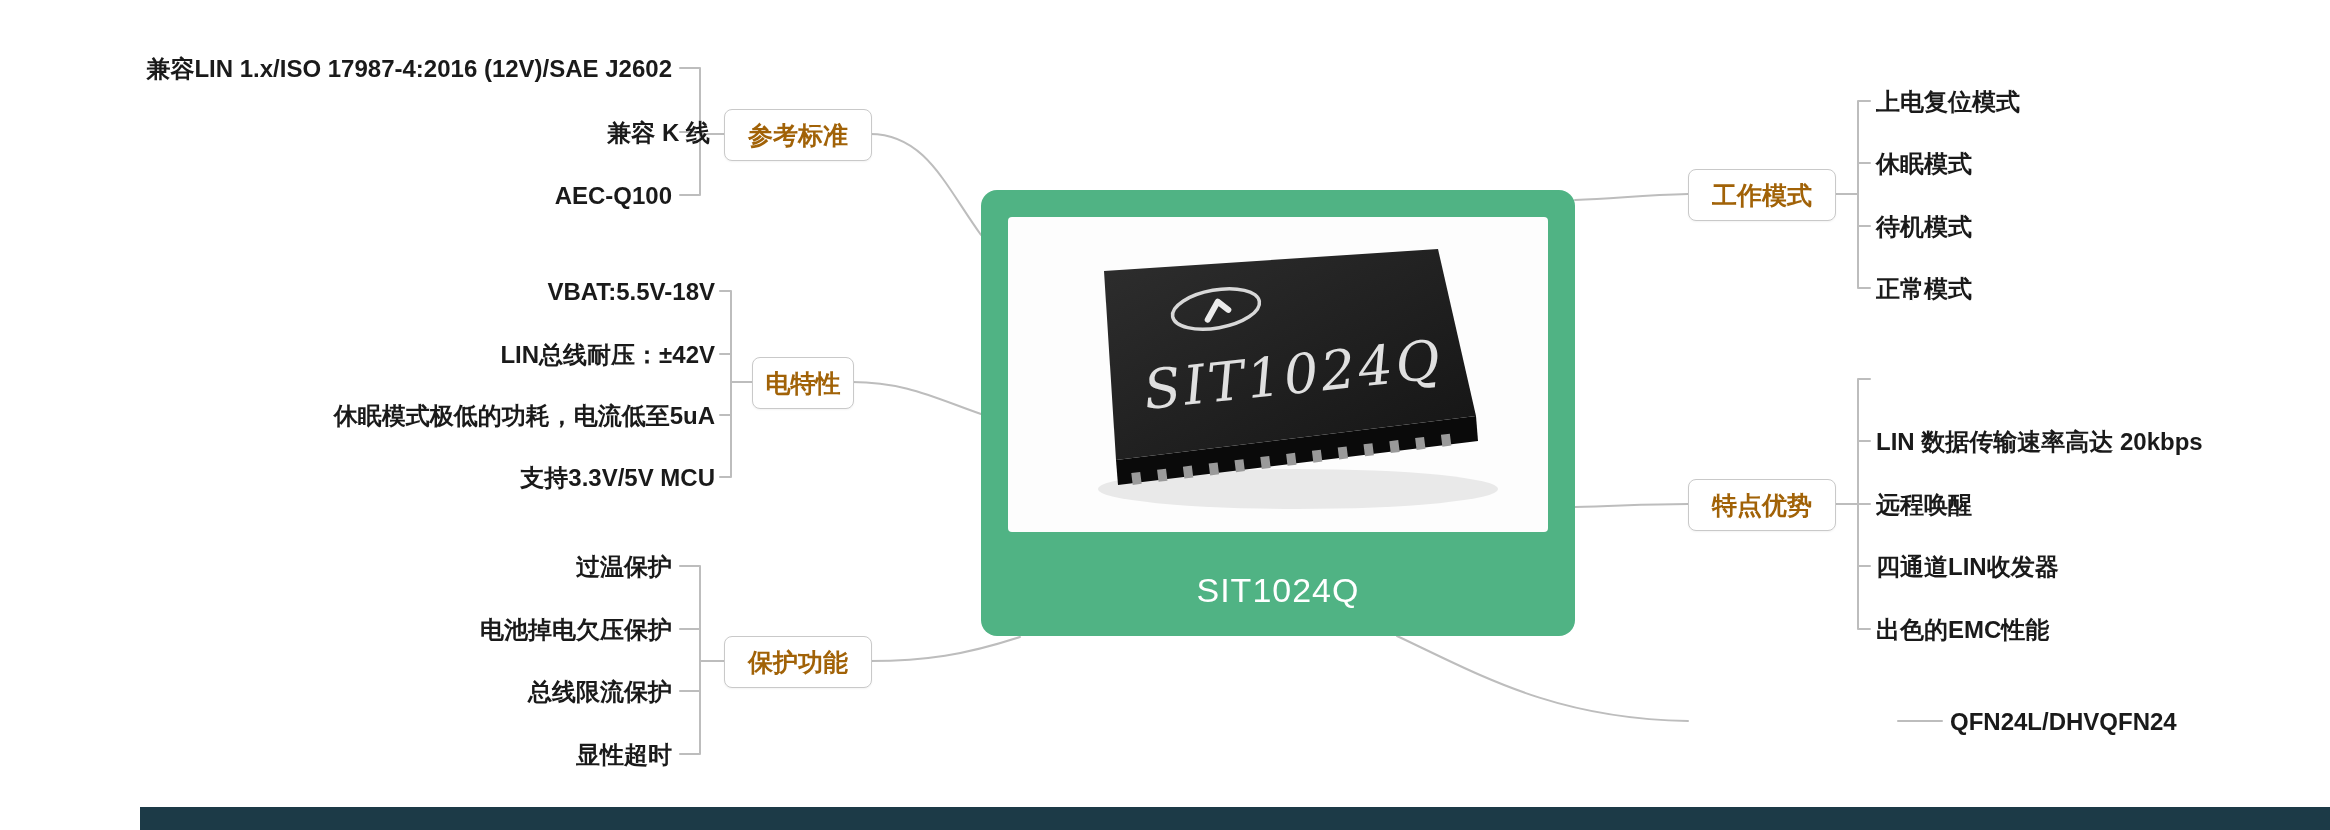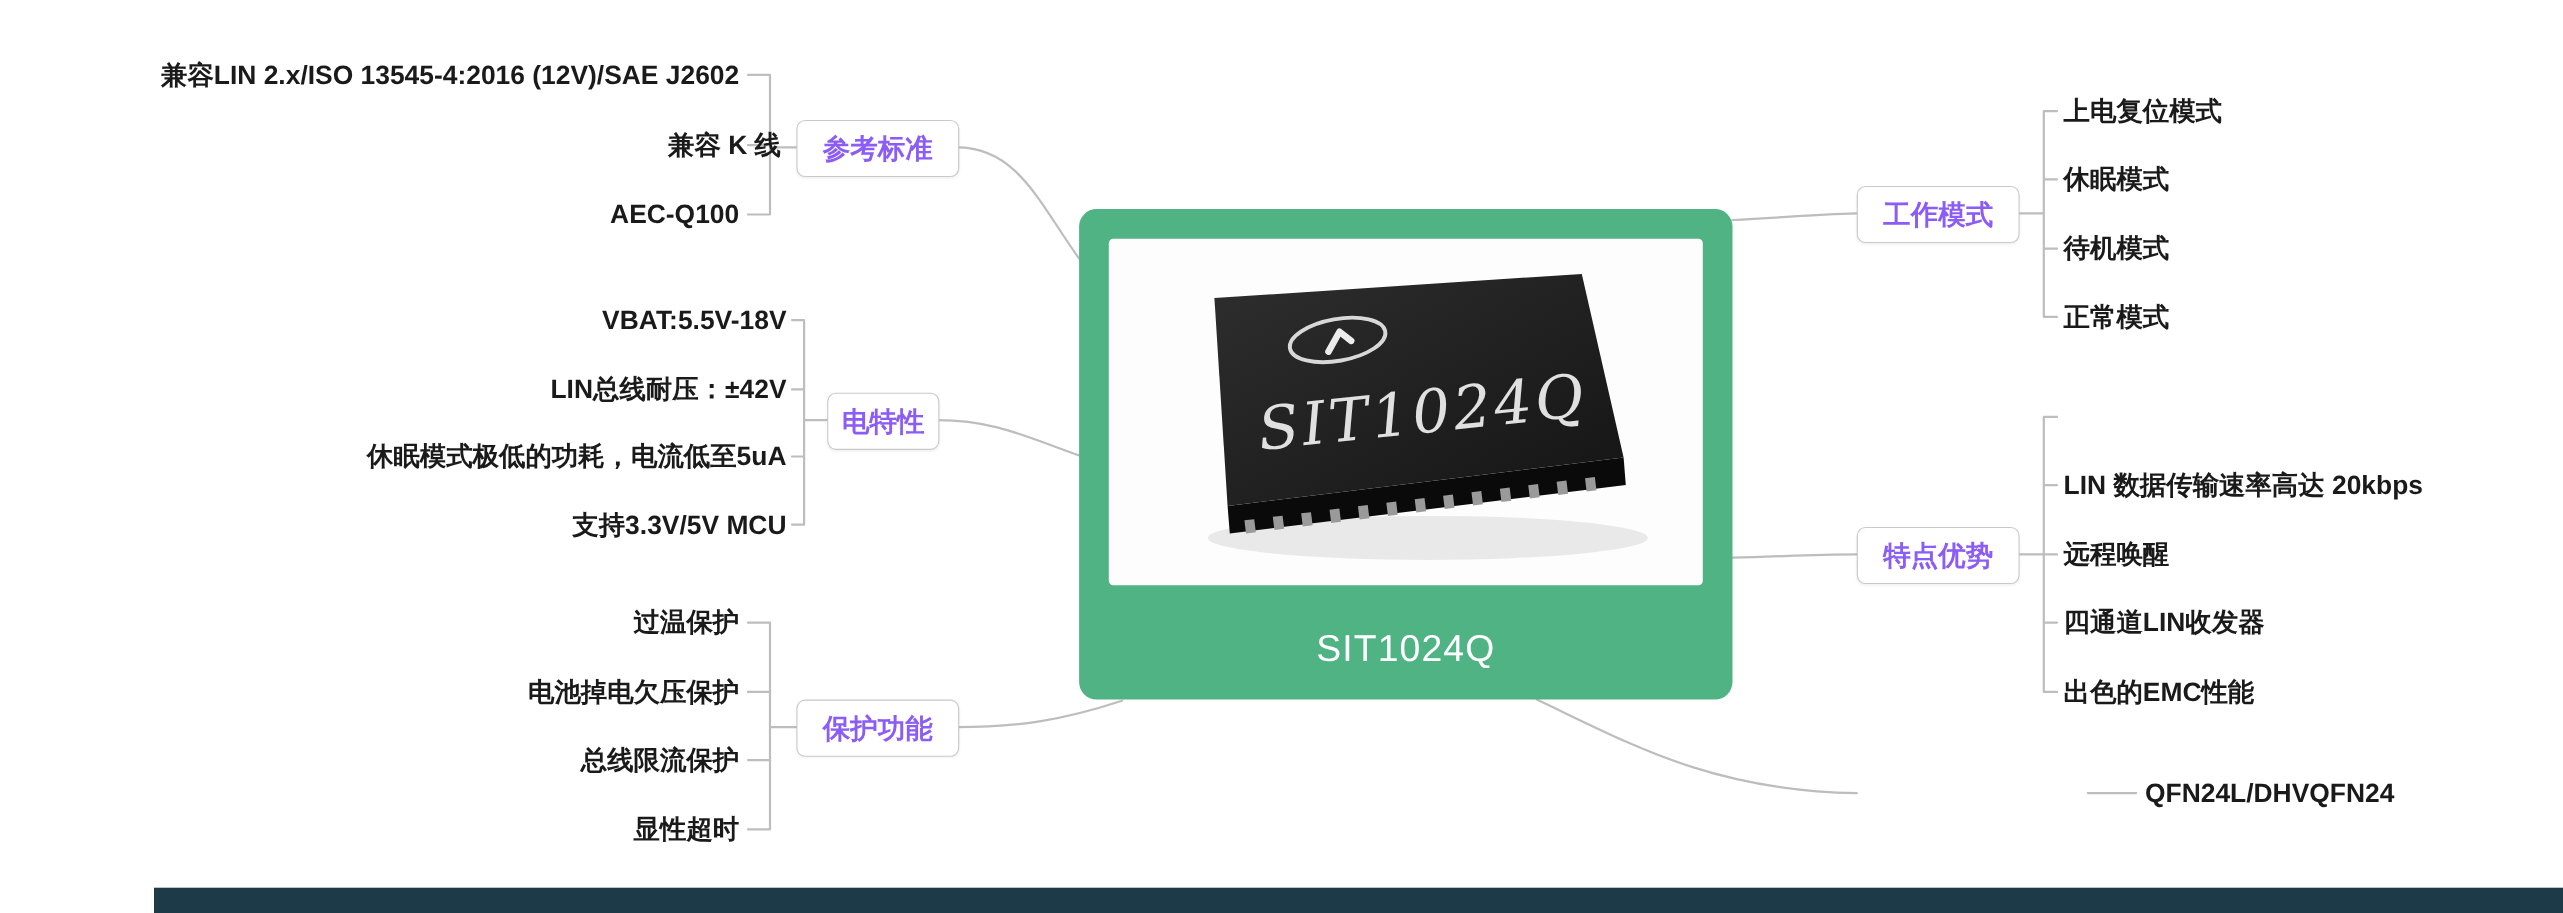--- a/index.html
+++ b/index.html
@@ -10,21 +10,21 @@
   .connectors{position:absolute;left:0;top:0;width:2330px;height:830px;}
   .leaf{
     position:absolute;height:34px;line-height:34px;white-space:nowrap;
     font-size:24px;font-weight:bold;color:#1a1a1a;
   }
   .leaf.l{text-align:right;}
   .leaf.r{text-align:right;}
   .node{
     position:absolute;display:flex;align-items:center;justify-content:center;
     background:#fff;border:1px solid #c9c9c9;border-radius:8px;
-    font-size:25px;font-weight:bold;color:#8b5cf6;white-space:nowrap;
+    font-size:25px;font-weight:bold;color:#a16207;white-space:nowrap;
     box-shadow:0 1px 2px rgba(0,0,0,0.05);
   }
   .card{
     position:absolute;left:981px;top:190px;width:594px;height:446px;
     background:#50b384;border-radius:16px;
   }
   .photo{
     position:absolute;left:27px;top:27px;width:540px;height:315px;
     background:#fdfdfd;border-radius:4px;overflow:hidden;
   }
@@ -56,21 +56,21 @@
     <path d="M1858 101 H1870 M1858 163 H1870 M1858 226 H1870 M1858 288 H1870 M1858 101 V288 M1834 194 H1858"></path>
     <path d="M1575 200 C1620 198 1645 195 1688 194"></path>
 
     <path d="M1858 379 H1870 M1858 441 H1870 M1858 504 H1870 M1858 566 H1870 M1858 629 H1870 M1858 379 V629 M1834 504 H1858"></path>
     <path d="M1575 507 C1620 506 1645 504 1688 504"></path>
 
     <path d="M1397 636 C1480 675 1555 719 1688 721"></path>
     <path d="M1898 721 H1942"></path>
   </svg>
 
-  <div class="leaf l" style="top:52px;right:1658px">兼容LIN 2.x/ISO 13545-4:2016 (12V)/SAE J2602</div>
+  <div class="leaf l" style="top:52px;right:1658px">兼容LIN 1.x/ISO 17987-4:2016 (12V)/SAE J2602</div>
   <div class="leaf l" style="top:116px;right:1620px">兼容 K 线</div>
   <div class="leaf l" style="top:179px;right:1658px">AEC-Q100</div>
 
   <div class="leaf l" style="top:275px;right:1615px">VBAT:5.5V-18V</div>
   <div class="leaf l" style="top:338px;right:1615px">LIN总线耐压：±42V</div>
   <div class="leaf l" style="top:399px;right:1615px">休眠模式极低的功耗，电流低至5uA</div>
   <div class="leaf l" style="top:461px;right:1615px">支持3.3V/5V MCU</div>
 
   <div class="leaf l" style="top:550px;right:1658px">过温保护</div>
   <div class="leaf l" style="top:613px;right:1658px">电池掉电欠压保护</div>

